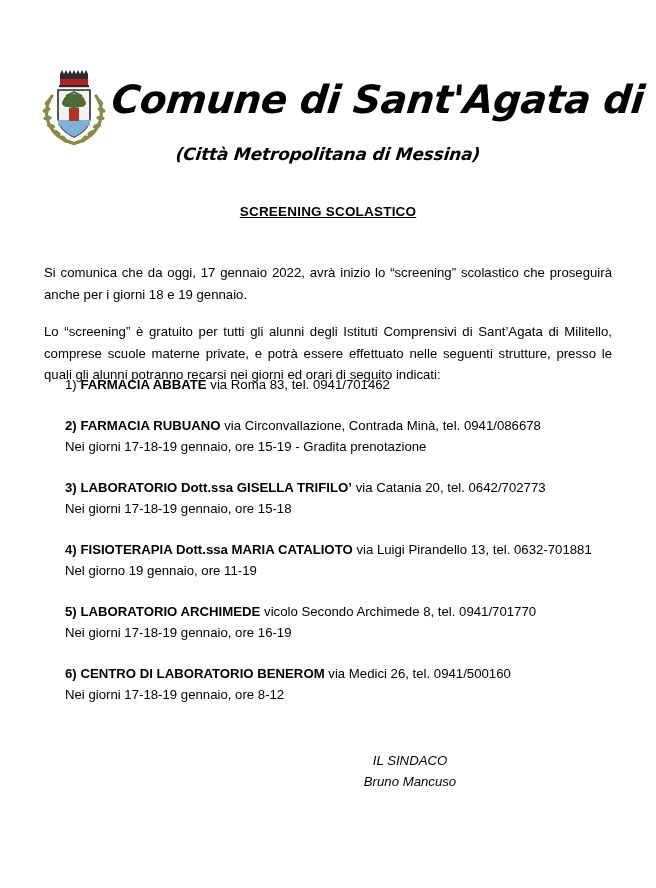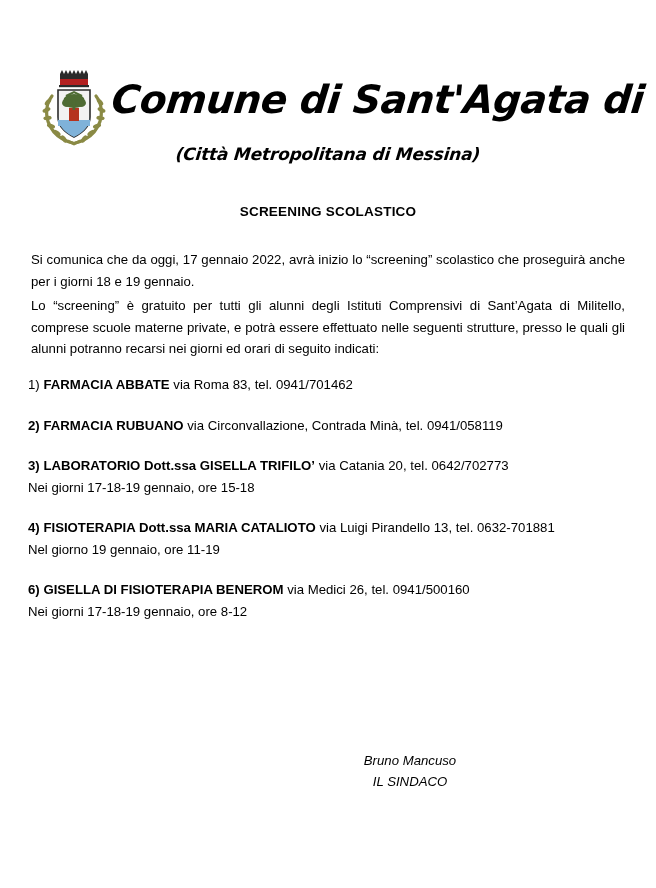--- a/index.html
+++ b/index.html
@@ -74,49 +74,51 @@
 
   
   .doc-title {
     position: absolute;
     left: 0;
     top: 204px;
     width: 656px;
     text-align: center;
     font-size: 13.5px;
     font-weight: bold;
+    text-decoration: underline;
     letter-spacing: 0.2px;
   }
 
   
   .body-block {
     position: absolute;
     left: 28px;
     top: 246px;
     width: 600px;
     font-size: 13.2px;
     line-height: 21.5px;
     text-align: justify;
     text-justify: inter-word;
   }
   .body-block p {
-    margin: 3px;
+    margin: 16px;
   }
 
   
   .facility-list {
     position: absolute;
     left: 28px;
     top: 374px;
     width: 600px;
     font-size: 13.2px;
     line-height: 21.5px;
   }
   .facility {
     margin-bottom: 19px;
+    margin-left: 37px;
   }
   .facility:last-child {
     margin-bottom: 0;
   }
   .facility .line1 {
     white-space: nowrap;
   }
   .facility .line2 {
     white-space: nowrap;
   }
@@ -217,49 +219,57 @@
     <div class="facility">
       <div class="line1">
         <span class="fac-num">1)</span>
         <span class="fac-name">FARMACIA ABBATE</span><span class="fac-addr"> via Roma 83, tel. 0941/701462</span>
       </div>
     </div>
 
     <div class="facility">
       <div class="line1">
         <span class="fac-num bold">2)</span>
-        <span class="fac-name">FARMACIA RUBUANO</span><span class="fac-addr"> via Circonvallazione, Contrada Minà, tel. 0941/058119</span>
-      </div>
+        <span class="fac-name">FARMACIA RUBUANO</span><span class="fac-addr"> via Circonvallazione, Contrada Minà, tel. 0941/086678</span>
+      </div>
+      <div class="line2">Nei giorni 17-18-19 gennaio, ore 15-19 - Gradita prenotazione</div>
     </div>
 
     <div class="facility">
       <div class="line1">
         <span class="fac-num bold">3)</span>
         <span class="fac-name">LABORATORIO Dott.ssa GISELLA TRIFILO’</span><span class="fac-addr"> via Catania 20, tel. 0642/702773</span>
       </div>
       <div class="line2">Nei giorni 17-18-19 gennaio, ore 15-18</div>
     </div>
 
     <div class="facility">
       <div class="line1">
         <span class="fac-num bold">4)</span>
         <span class="fac-name">FISIOTERAPIA Dott.ssa MARIA CATALIOTO</span><span class="fac-addr"> via Luigi Pirandello 13, tel. 0632-701881</span>
       </div>
       <div class="line2">Nel giorno 19 gennaio, ore 11-19</div>
     </div>
 
+    <div class="facility">
+      <div class="line1">
+        <span class="fac-num bold">5)</span>
+        <span class="fac-name">LABORATORIO ARCHIMEDE</span><span class="fac-addr"> vicolo Secondo Archimede 8, tel. 0941/701770</span>
+      </div>
+      <div class="line2">Nei giorni 17-18-19 gennaio, ore 16-19</div>
+    </div>
 
     <div class="facility">
       <div class="line1">
         <span class="fac-num bold">6)</span>
-        <span class="fac-name">GISELLA DI FISIOTERAPIA BENEROM</span><span class="fac-addr"> via Medici 26, tel. 0941/500160</span>
+        <span class="fac-name">CENTRO DI LABORATORIO BENEROM</span><span class="fac-addr"> via Medici 26, tel. 0941/500160</span>
       </div>
       <div class="line2">Nei giorni 17-18-19 gennaio, ore 8-12</div>
     </div>
 
   </div>
 
   <div class="signature">
+    <div>IL SINDACO</div>
     <div>Bruno Mancuso</div>
-    <div>IL SINDACO</div>
   </div>
 
 </div>
 
 </body></html>

